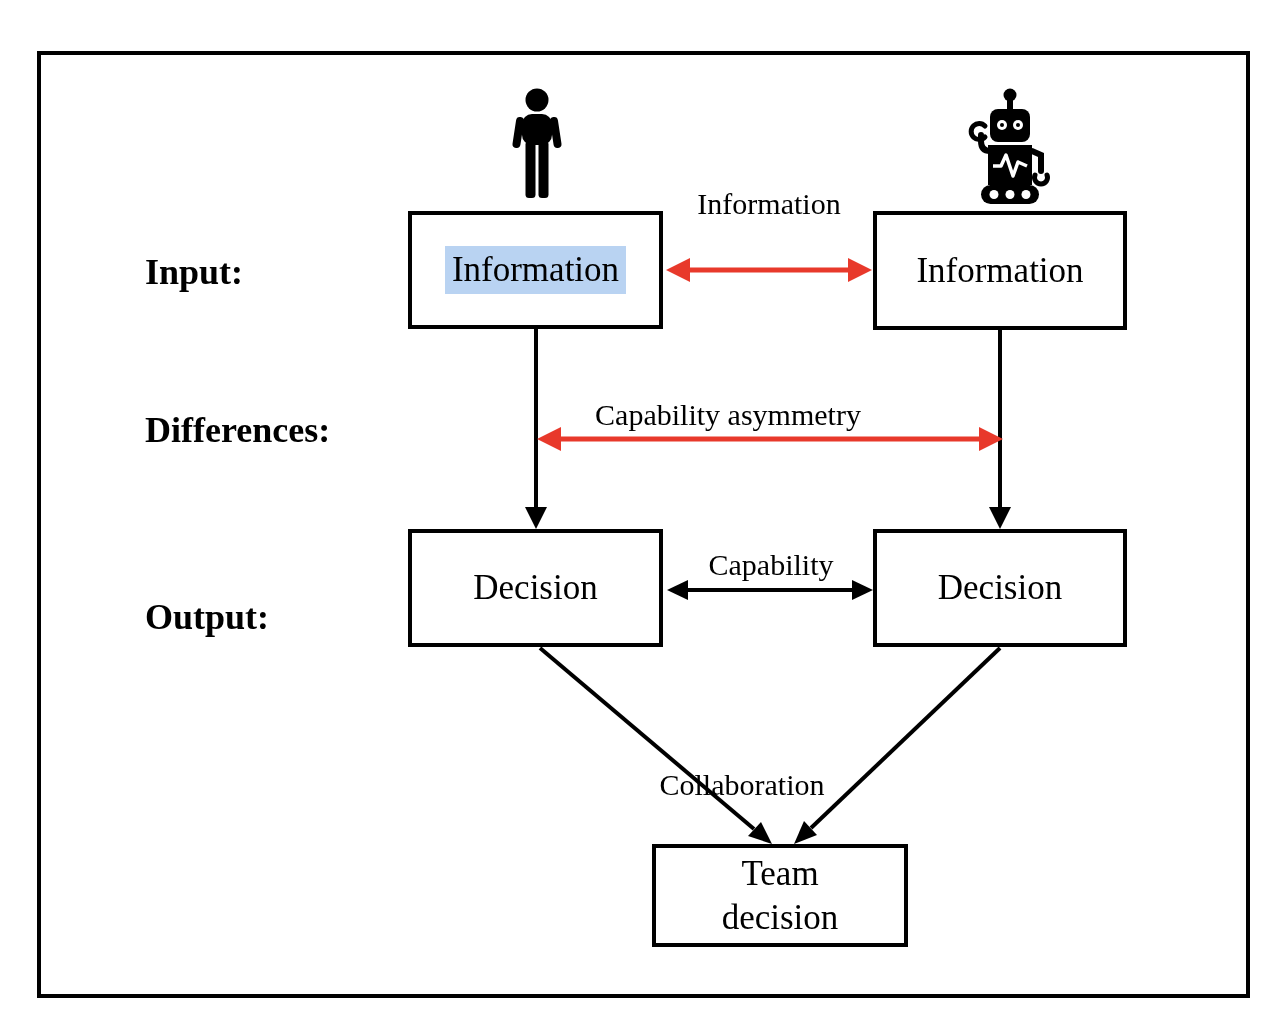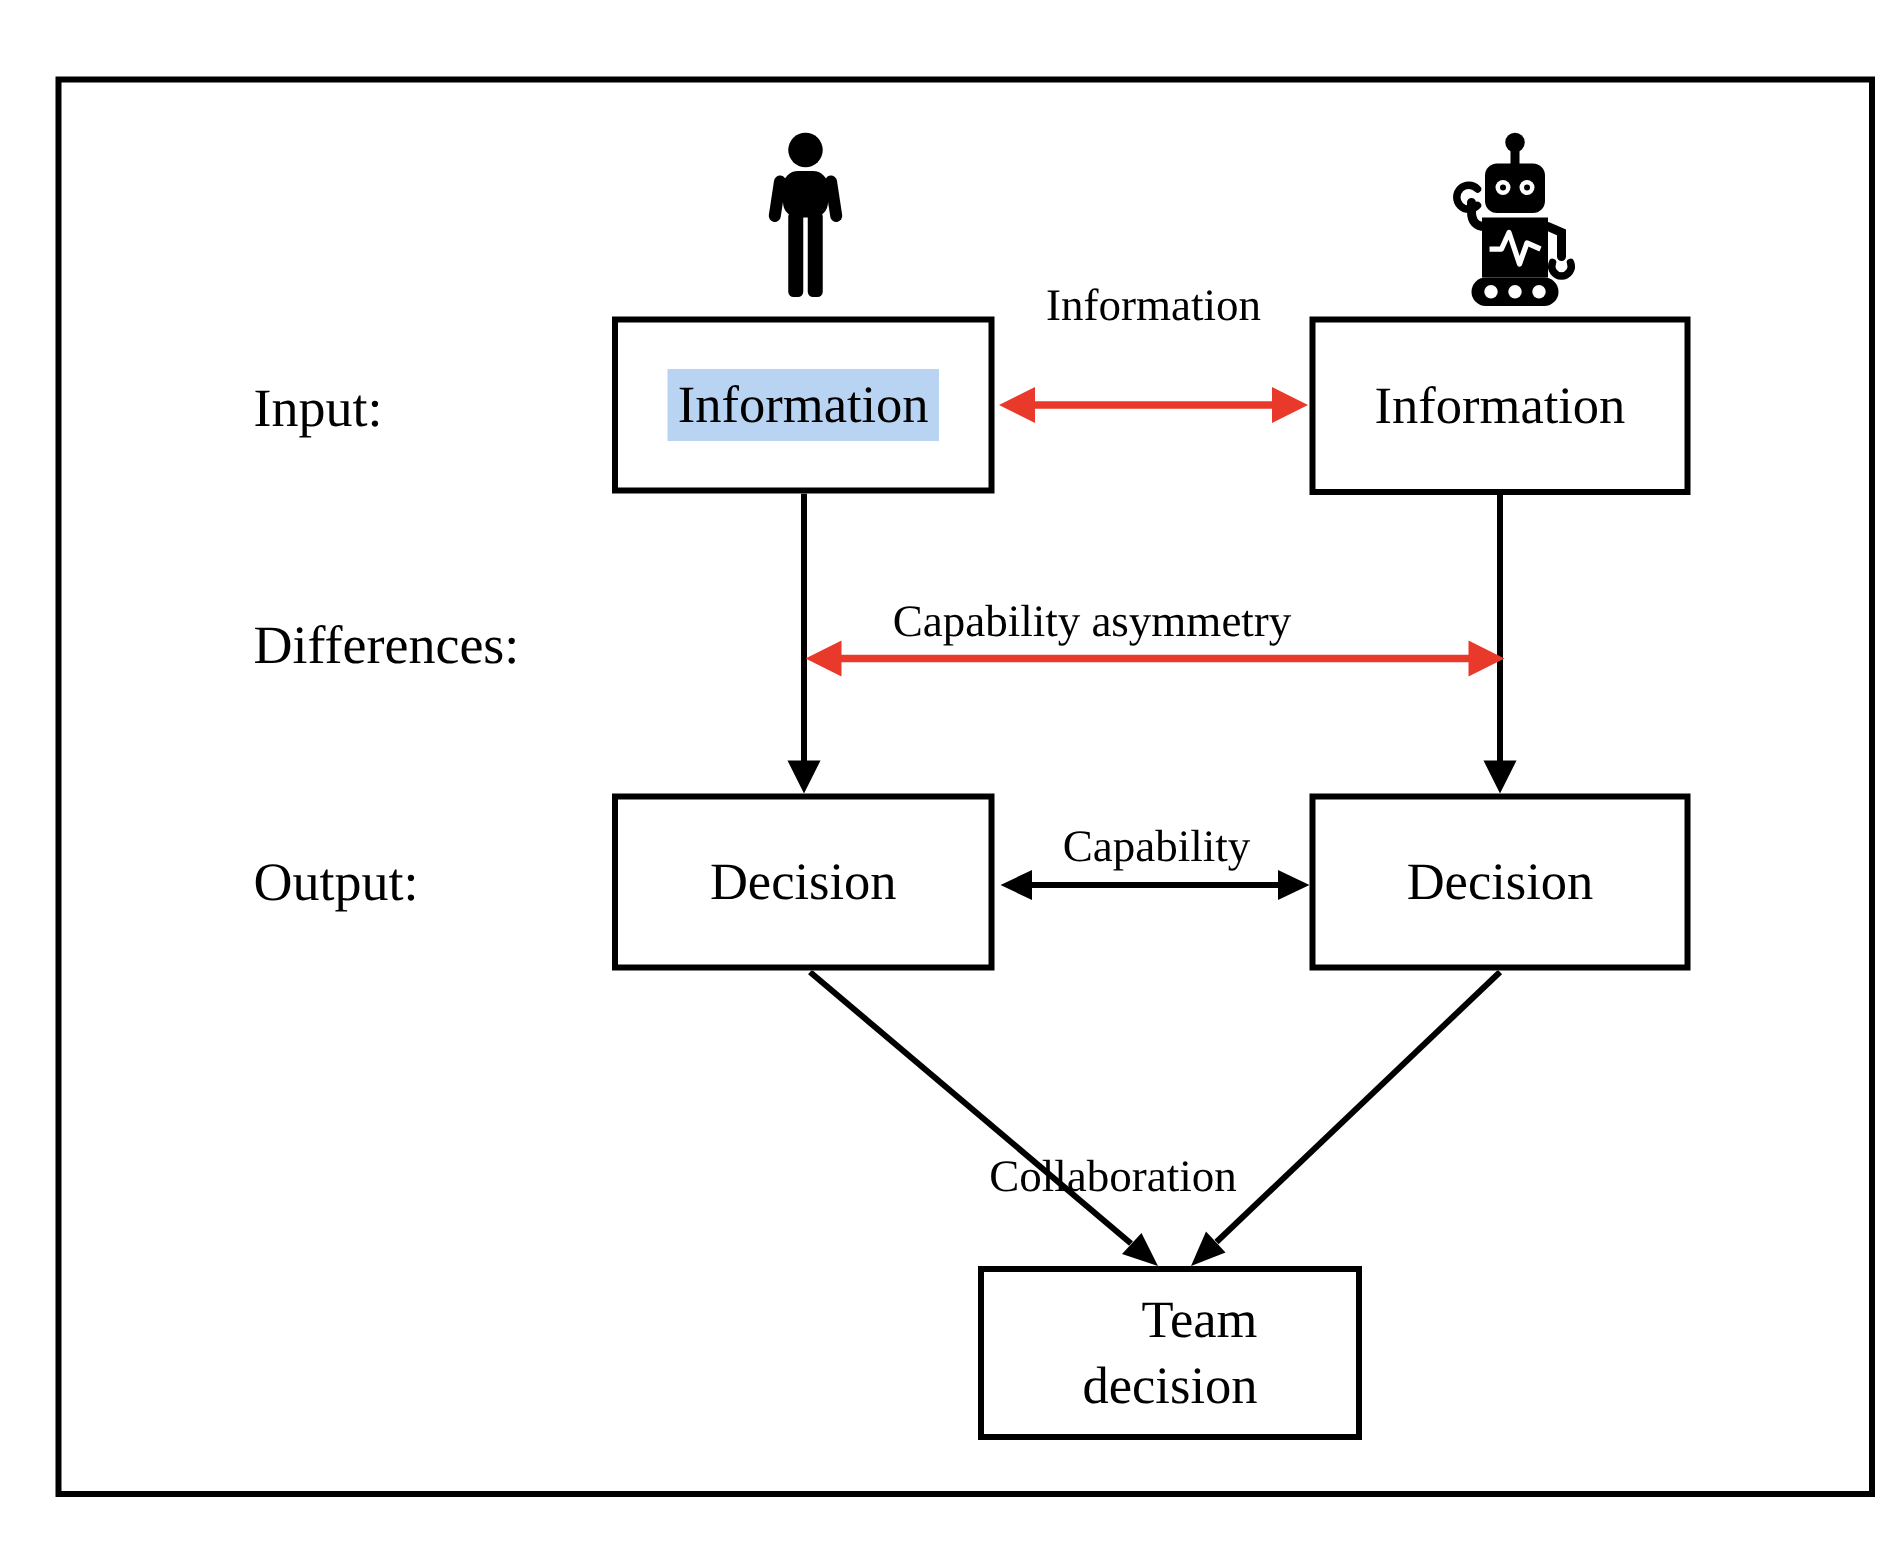--- a/index.html
+++ b/index.html
@@ -8,26 +8,26 @@
   .abs{position:absolute;}
   #frame{left:37px;top:51px;width:1213px;height:947px;border:4px solid #000;box-sizing:border-box;background:#fff;}
   #connectors{left:0;top:0;width:1268px;height:1032px;z-index:1;}
   .node{border:4px solid #000;box-sizing:border-box;background:#fff;z-index:2;
         display:flex;align-items:center;justify-content:center;text-align:center;
         font-size:35px;line-height:44px;}
   #box-human-info{left:408px;top:211px;width:255px;height:118px;}
   #box-ai-info{left:873px;top:211px;width:254px;height:119px;}
   #box-human-decision{left:408px;top:529px;width:255px;height:118px;}
   #box-ai-decision{left:873px;top:529px;width:254px;height:118px;}
-  #box-team{left:652px;top:844px;width:256px;height:116px;text-align:right;}
+  #box-team{left:652px;top:844px;width:256px;height:103px;}
   .hl{background:var(--highlight-blue,#b9d3f2);padding:2px 7px;}
-  .rowlabel{left:145px;font-weight:normal;font-size:36px;line-height:42px;z-index:3;margin-left:24px;}
+  .rowlabel{left:145px;font-weight:bold;font-size:36px;line-height:42px;z-index:3;}
   #lbl-input{top:251px;}
   #lbl-processing{top:409px;}
-  #lbl-output{top:567px;}
+  #lbl-output{top:596px;}
   .edgelabel{font-size:30px;line-height:37px;text-align:center;z-index:3;transform:translateX(-50%);white-space:nowrap;}
   #lbl-info-asym{left:769px;top:185px;}
   #lbl-capability{left:728px;top:396px;}
   #lbl-differences{left:771px;top:546px;}
   #lbl-collab{left:742px;top:726px;margin-top:40px;}
   .icon{z-index:2;}
   #icon-human{left:504px;top:87px;}
   #icon-robot{left:961px;top:87px;}
   .blk{stroke:#000;}
   .redln{stroke:var(--arrow-red,#e8392b);}

